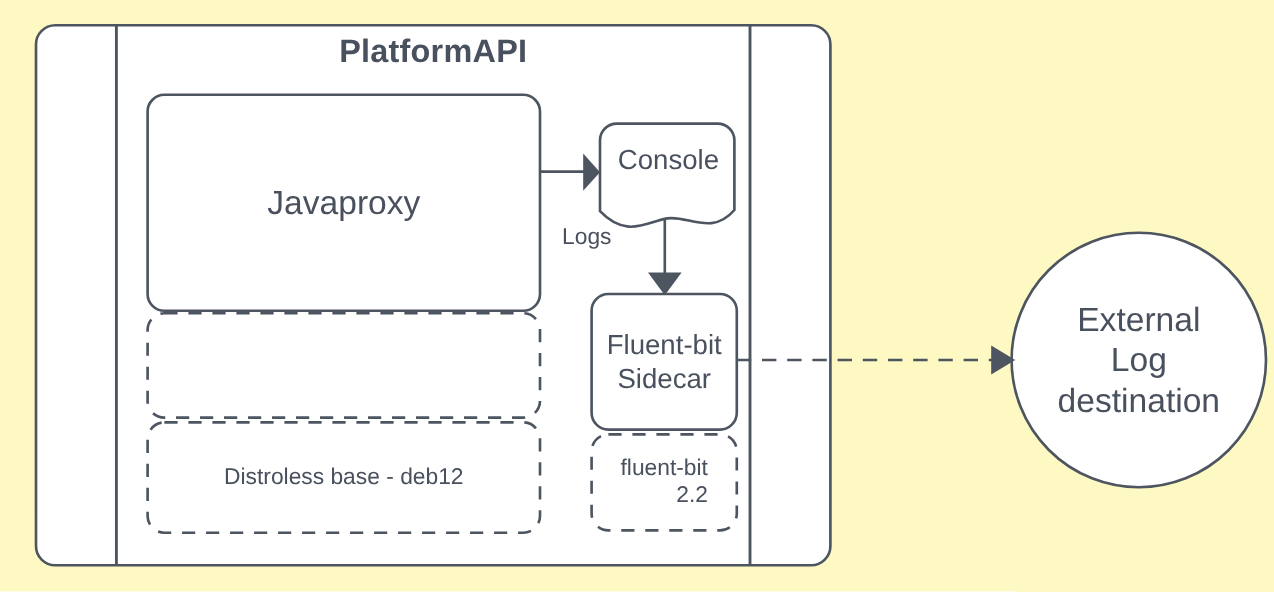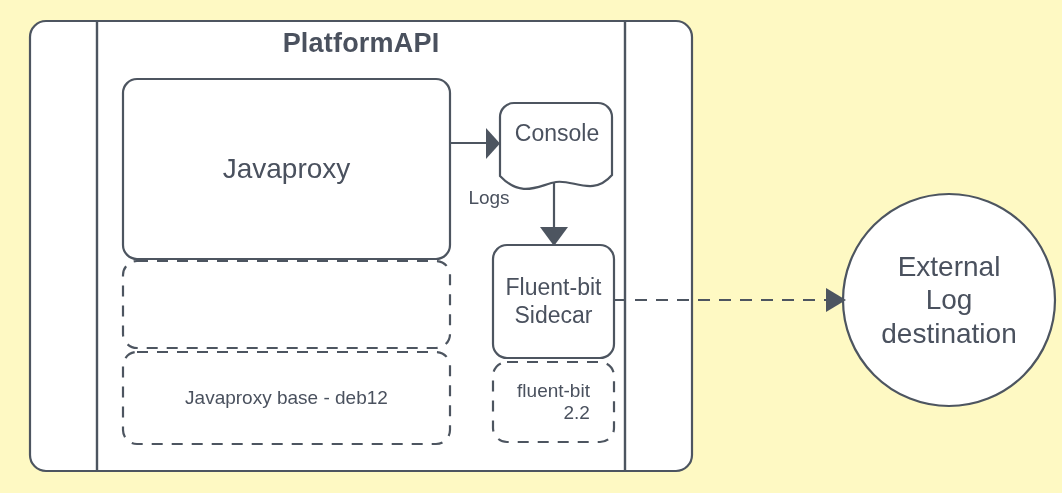--- a/index.html
+++ b/index.html
@@ -115,21 +115,21 @@
     <line class="conn-dashed" x1="614" y1="300" x2="828" y2="300"></line>
     <polygon class="arrow-head" points="826,288 846,300 826,312"></polygon>
 
   </svg>
 
   <div class="lbl lbl-title" style="left:97px; top:24px; width:528px; height:40px;">PlatformAPI</div>
 
   <div class="lbl lbl-xl" style="left:123px; top:79px; width:327px; height:180px;">Javaproxy</div>
 
 
-  <div class="lbl lbl-md" style="left:123px; top:352px; width:327px; height:92px;">Javaproxy base - deb12</div>
+  <div class="lbl lbl-md" style="left:123px; top:352px; width:327px; height:92px;">Distroless base - deb12</div>
 
   <div class="lbl lbl-lg" style="left:498px; top:105px; width:118px; height:58px;">Console</div>
 
   <div class="lbl lbl-md" style="left:444px; top:180px; width:90px; height:36px;">Logs</div>
 
   <div class="lbl lbl-lg" style="left:489px; top:245px; width:129px; height:113px;">Fluent-bit
 Sidecar</div>
 
   <div class="lbl lbl-md" style="left:493px; top:362px; width:121px; height:80px;">fluent-bit
 2.2</div>

